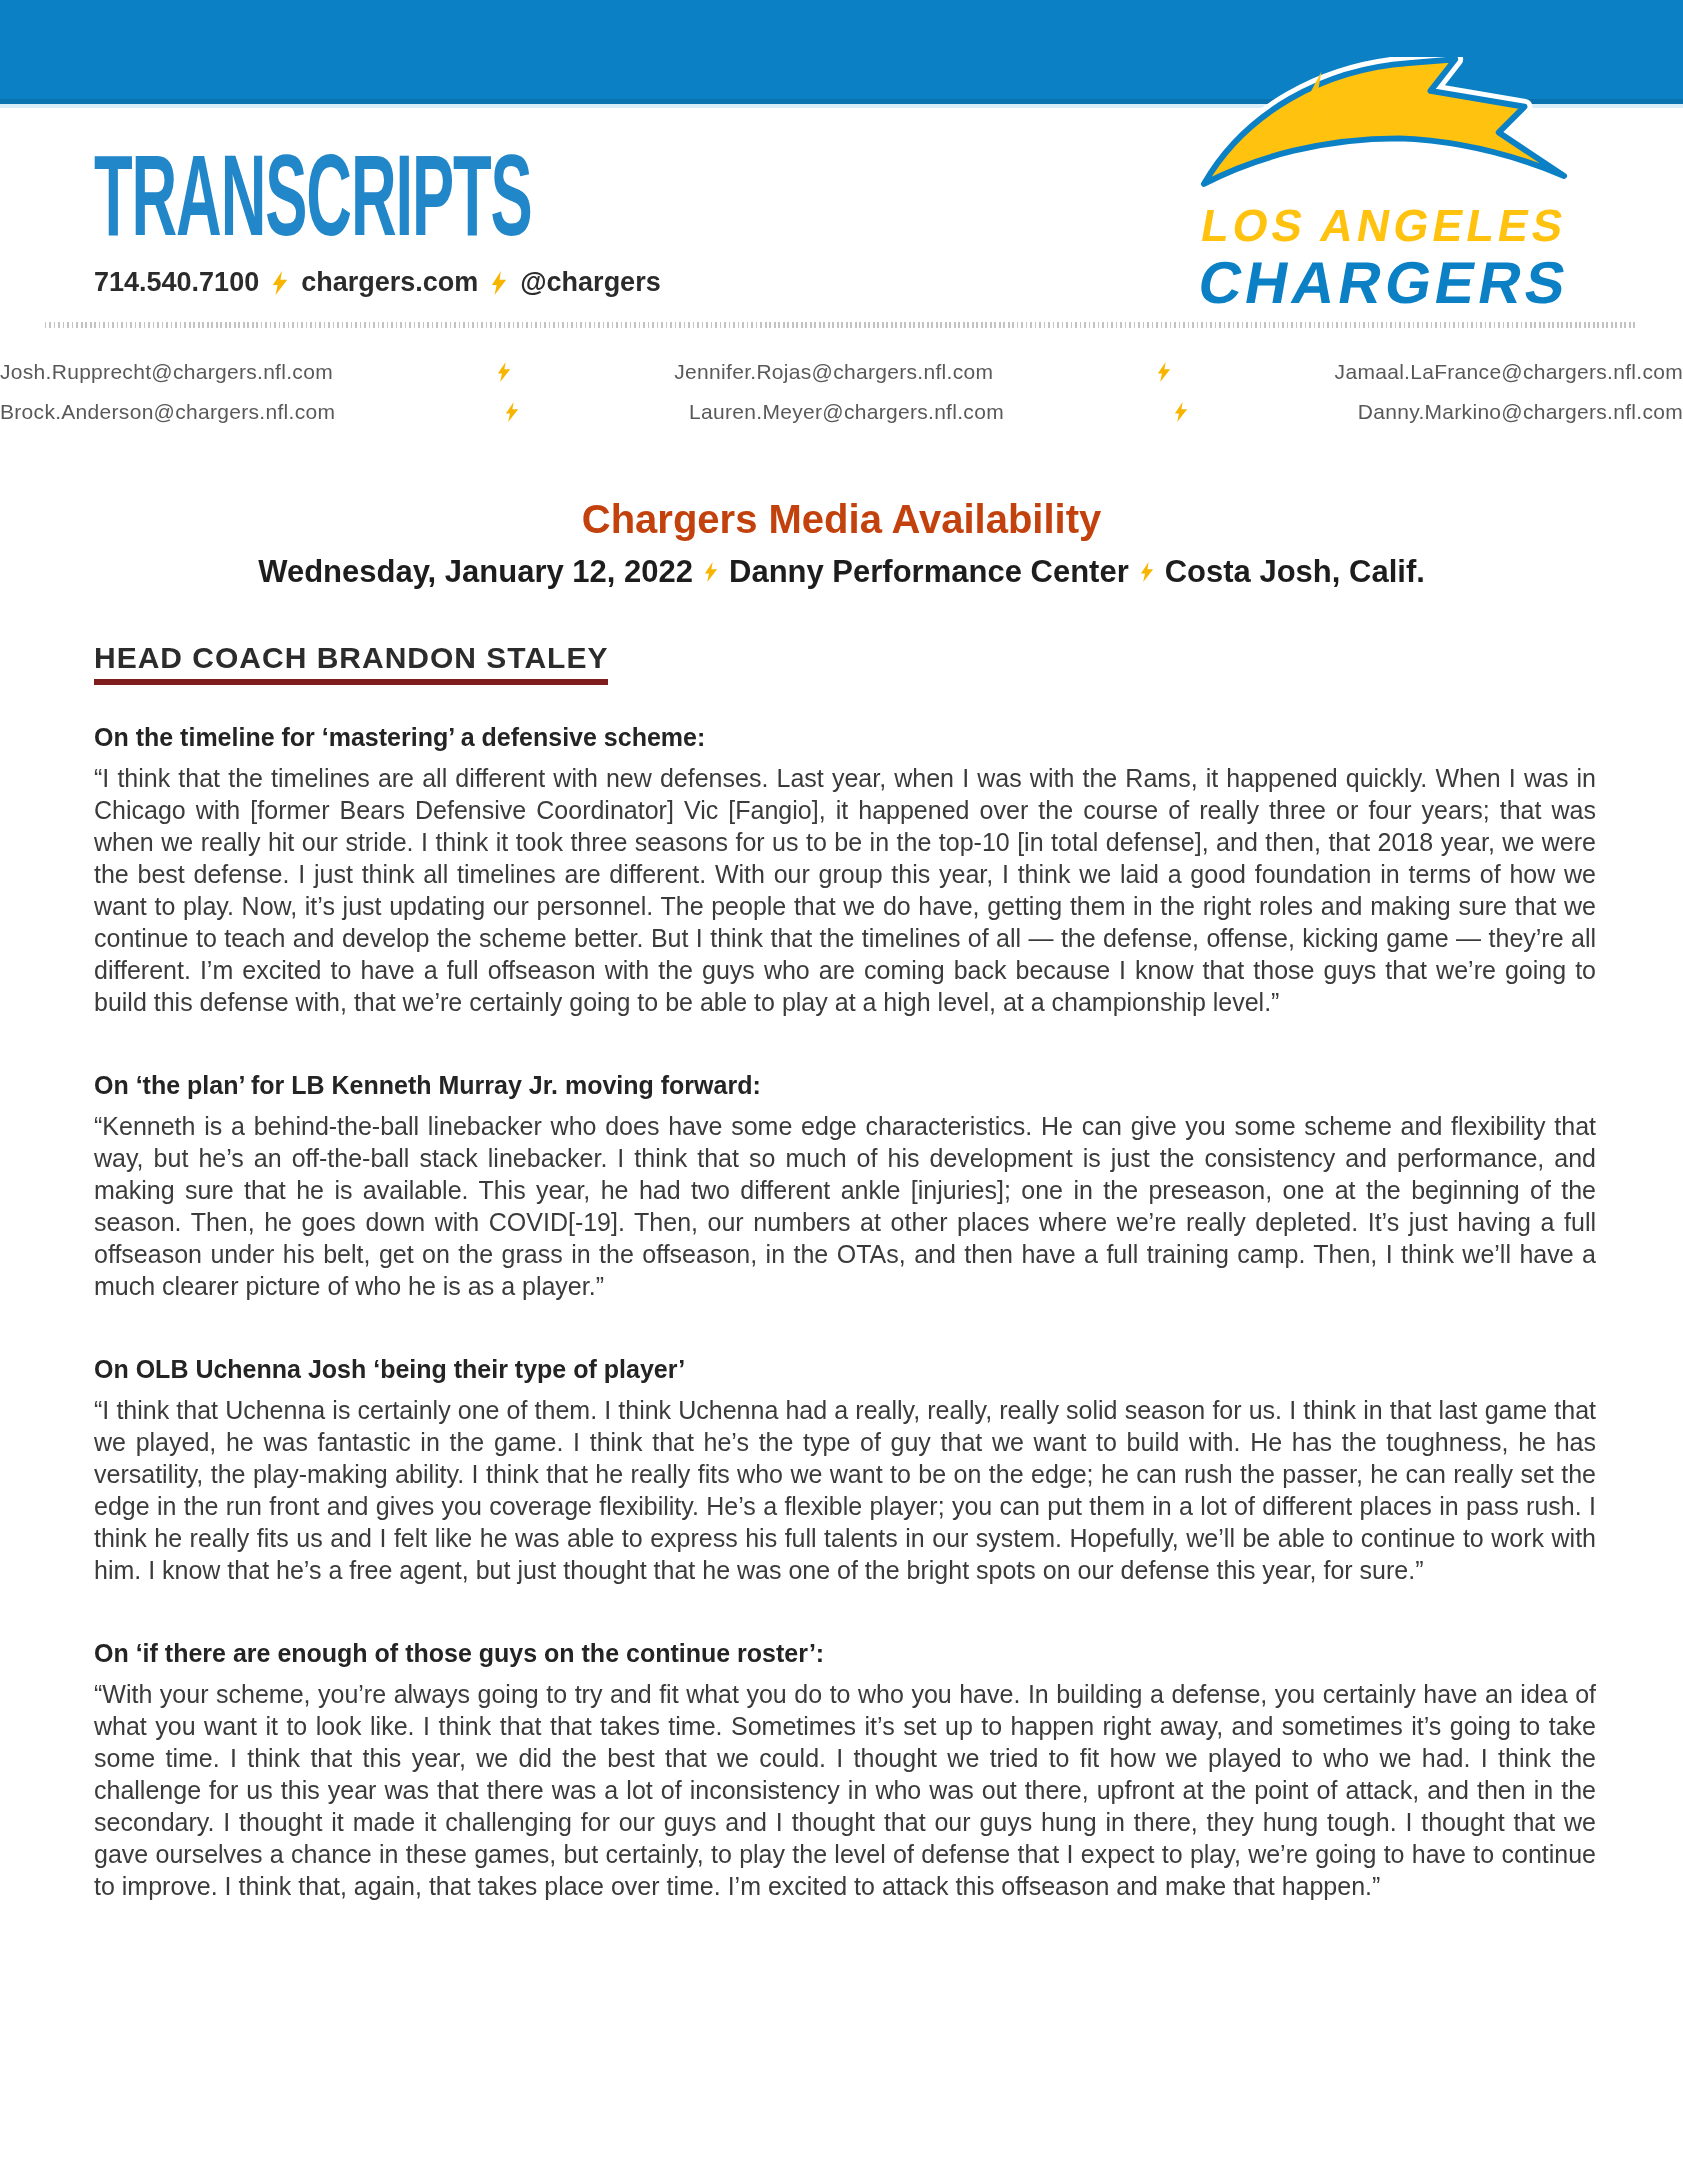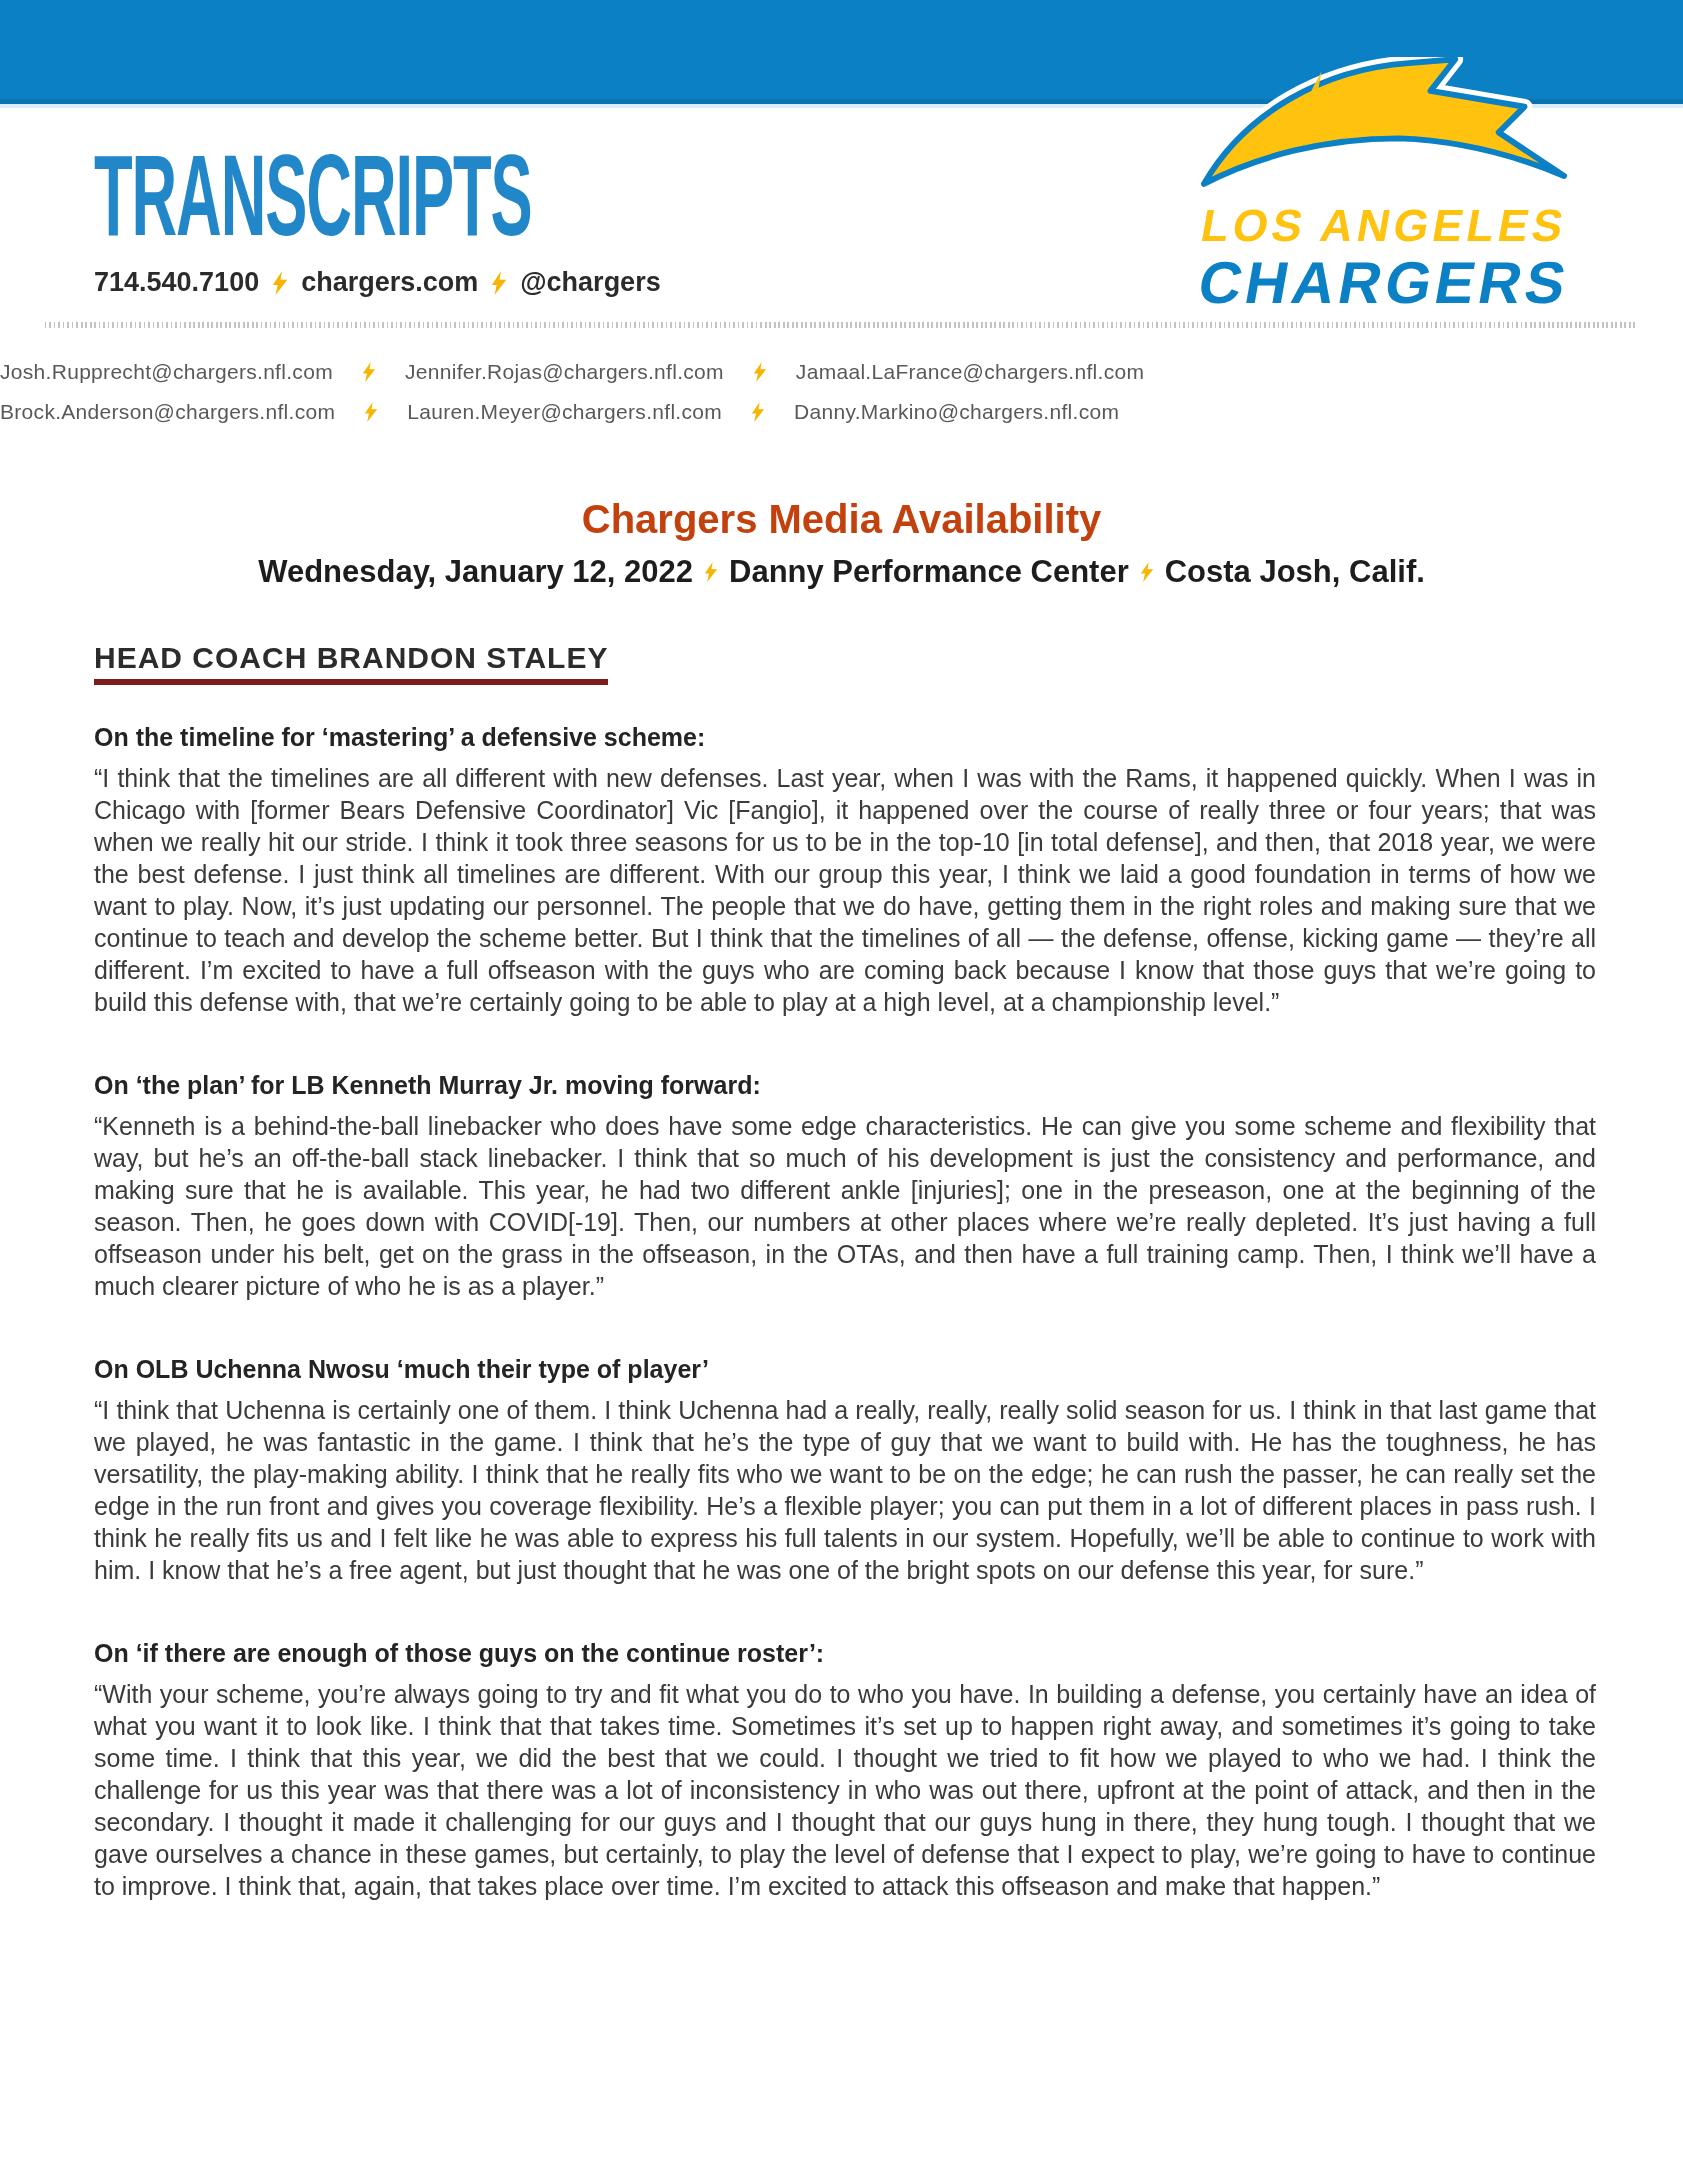--- a/index.html
+++ b/index.html
@@ -52,21 +52,21 @@
 
   
   .separator{
     margin:24px 45px 0 45px;height:6px;
     background:repeating-linear-gradient(90deg,#c3c3c3 0 1.5px,transparent 1.5px 4.5px);
   }
 
   
   .emails{margin-top:24px;}
   .email-row{
-    display:flex;justify-content:flex-start;align-items:center;gap:30px;
+    display:flex;justify-content:space-between;align-items:center;gap:30px;
     height:40px;font-size:21px;color:#595959;letter-spacing:0.3px;
   }
 
   
   .doc-title{
     margin-top:65px;text-align:center;font-size:40px;font-weight:800;color:#c2410c;
   }
   .doc-subtitle{
     margin-top:12px;display:flex;justify-content:center;align-items:center;gap:12px;
     font-size:31px;font-weight:700;color:#1d1d1d;
@@ -157,21 +157,21 @@
     <h3>On the timeline for ‘mastering’ a defensive scheme:</h3>
     <p>“I think that the timelines are all different with new defenses. Last year, when I was with the Rams, it happened quickly. When I was in Chicago with [former Bears Defensive Coordinator] Vic [Fangio], it happened over the course of really three or four years; that was when we really hit our stride. I think it took three seasons for us to be in the top-10 [in total defense], and then, that 2018 year, we were the best defense. I just think all timelines are different. With our group this year, I think we laid a good foundation in terms of how we want to play. Now, it’s just updating our personnel. The people that we do have, getting them in the right roles and making sure that we continue to teach and develop the scheme better. But I think that the timelines of all — the defense, offense, kicking game — they’re all different. I’m excited to have a full offseason with the guys who are coming back because I know that those guys that we’re going to build this defense with, that we’re certainly going to be able to play at a high level, at a championship level.”</p>
   </section>
 
   <section class="qa">
     <h3>On ‘the plan’ for LB Kenneth Murray Jr. moving forward:</h3>
     <p>“Kenneth is a behind-the-ball linebacker who does have some edge characteristics. He can give you some scheme and flexibility that way, but he’s an off-the-ball stack linebacker. I think that so much of his development is just the consistency and performance, and making sure that he is available. This year, he had two different ankle [injuries]; one in the preseason, one at the beginning of the season. Then, he goes down with COVID[-19]. Then, our numbers at other places where we’re really depleted. It’s just having a full offseason under his belt, get on the grass in the offseason, in the OTAs, and then have a full training camp. Then, I think we’ll have a much clearer picture of who he is as a player.”</p>
   </section>
 
   <section class="qa">
-    <h3>On OLB Uchenna Nwosu ‘much their type of player’</h3>
+    <h3>On OLB Uchenna Josh ‘being their type of player’</h3>
     <p>“I think that Uchenna is certainly one of them. I think Uchenna had a really, really, really solid season for us. I think in that last game that we played, he was fantastic in the game. I think that he’s the type of guy that we want to build with. He has the toughness, he has versatility, the play-making ability. I think that he really fits who we want to be on the edge; he can rush the passer, he can really set the edge in the run front and gives you coverage flexibility. He’s a flexible player; you can put them in a lot of different places in pass rush. I think he really fits us and I felt like he was able to express his full talents in our system. Hopefully, we’ll be able to continue to work with him. I know that he’s a free agent, but just thought that he was one of the bright spots on our defense this year, for sure.”</p>
   </section>
 
   <section class="qa">
     <h3>On ‘if there are enough of those guys on the continue roster’:</h3>
     <p>“With your scheme, you’re always going to try and fit what you do to who you have. In building a defense, you certainly have an idea of what you want it to look like. I think that that takes time. Sometimes it’s set up to happen right away, and sometimes it’s going to take some time. I think that this year, we did the best that we could. I thought we tried to fit how we played to who we had. I think the challenge for us this year was that there was a lot of inconsistency in who was out there, upfront at the point of attack, and then in the secondary. I thought it made it challenging for our guys and I thought that our guys hung in there, they hung tough. I thought that we gave ourselves a chance in these games, but certainly, to play the level of defense that I expect to play, we’re going to have to continue to improve. I think that, again, that takes place over time. I’m excited to attack this offseason and make that happen.”</p>
   </section>
 
 </div>
 

